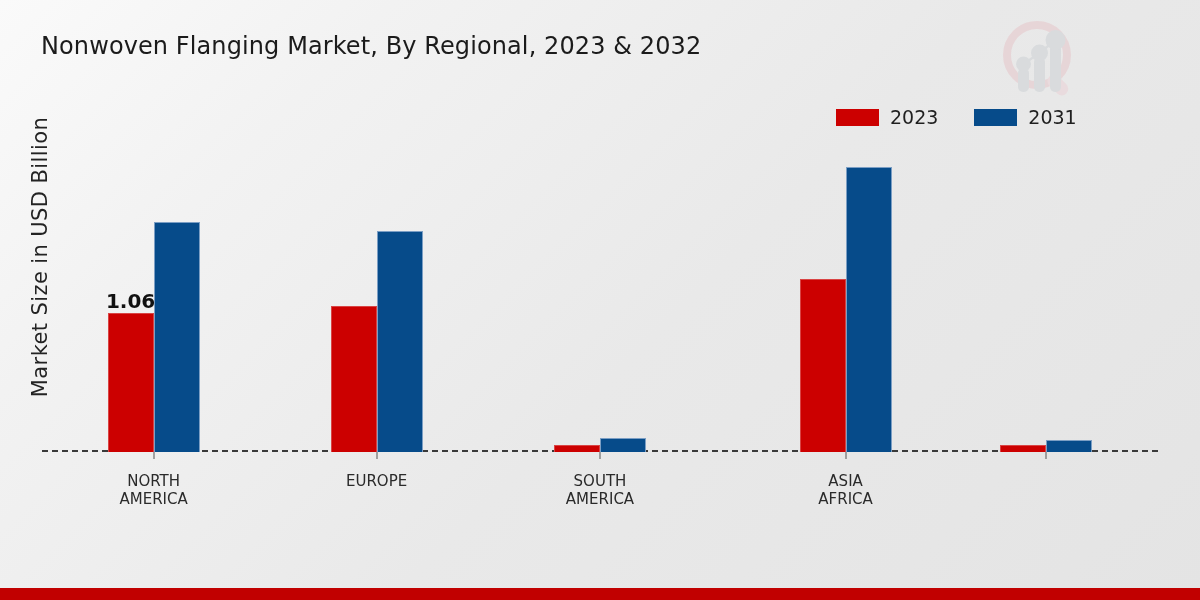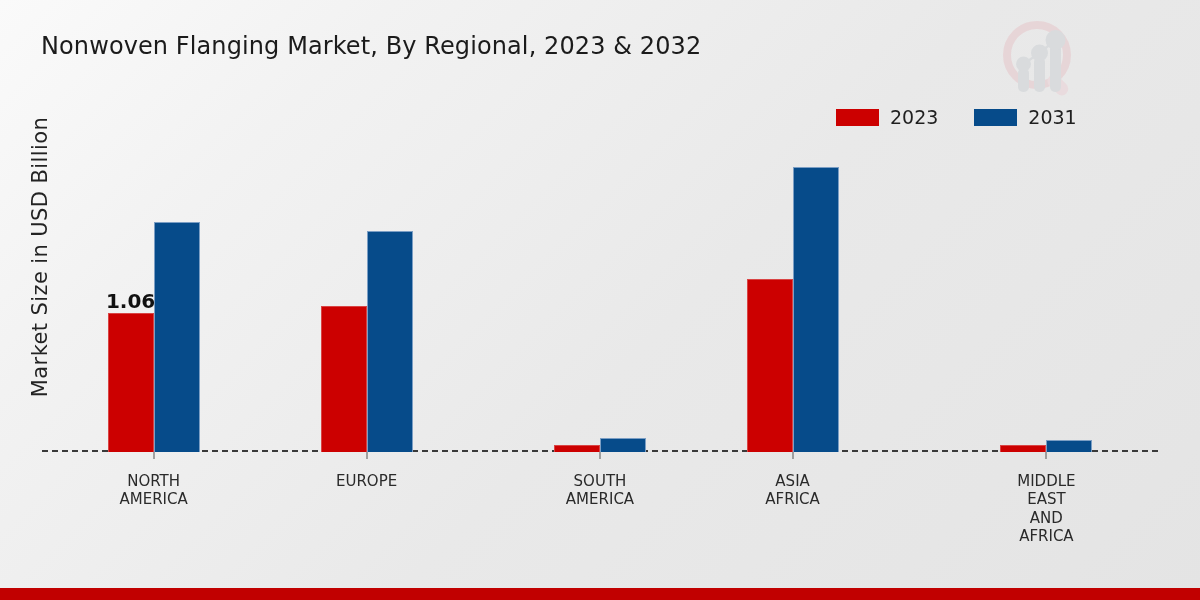--- a/index.html
+++ b/index.html
@@ -160,21 +160,21 @@
           </div>
           <div class="bar-wrap">
             <span class="bar blue" style="height: 229.783px;"></span>
           </div>
           <span class="tick"></span>
           <div class="cat-label">
             <div>NORTH</div>
             <div>AMERICA</div>
           </div>
         </div>
-        <div class="group" style="left: 213px; width: 223.2px;">
+        <div class="group" style="left: 223px; width: 223.2px;">
           <div class="bar-wrap">
             <span class="bar red" style="height: 145.748px;"></span>
           </div>
           <div class="bar-wrap">
             <span class="bar blue" style="height: 220.591px;"></span>
           </div>
           <span class="tick"></span>
           <div class="cat-label">
             <div>EUROPE</div>
           </div>
@@ -185,45 +185,39 @@
           </div>
           <div class="bar-wrap">
             <span class="bar blue" style="height: 14.4435px;"></span>
           </div>
           <span class="tick"></span>
           <div class="cat-label">
             <div>SOUTH</div>
             <div>AMERICA</div>
           </div>
         </div>
-        <div class="group" style="left: 639px; width: 223.2px;">
+        <div class="group" style="left: 692px; width: 223.2px;">
           <div class="bar-wrap">
             <span class="bar red" style="height: 173.322px;"></span>
           </div>
           <div class="bar-wrap">
             <span class="bar blue" style="height: 284.93px;"></span>
           </div>
           <span class="tick"></span>
           <div class="cat-label">
             <div>ASIA</div>
             <div>AFRICA</div>
           </div>
         </div>
         <div class="group" style="left: 892.8px; width: 223.2px;">
           <div class="bar-wrap">
             <span class="bar red" style="height: 6.56522px;"></span>
           </div>
           <div class="bar-wrap">
             <span class="bar blue" style="height: 11.8174px;"></span>
           </div>
           <span class="tick"></span>
-          <div class="cat-label">
-            <div>MIDDLE</div>
-            <div>EAST</div>
-            <div>AND</div>
-            <div>AFRICA</div>
-          </div>
         </div>
       </div>
   </div>
 
   <div id="footer-bar"></div>
 </div>
 
 </body></html>

